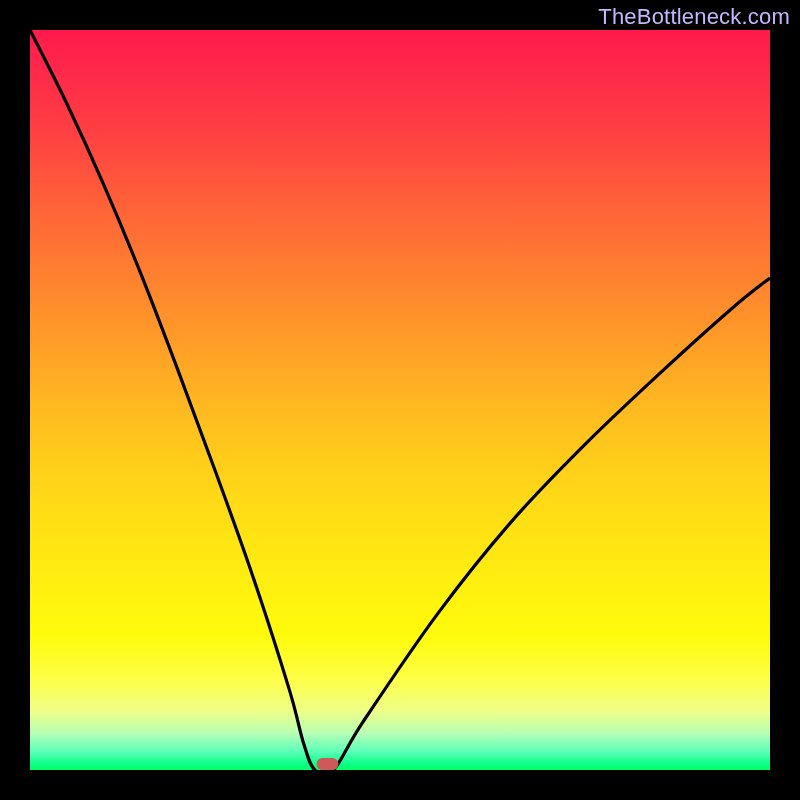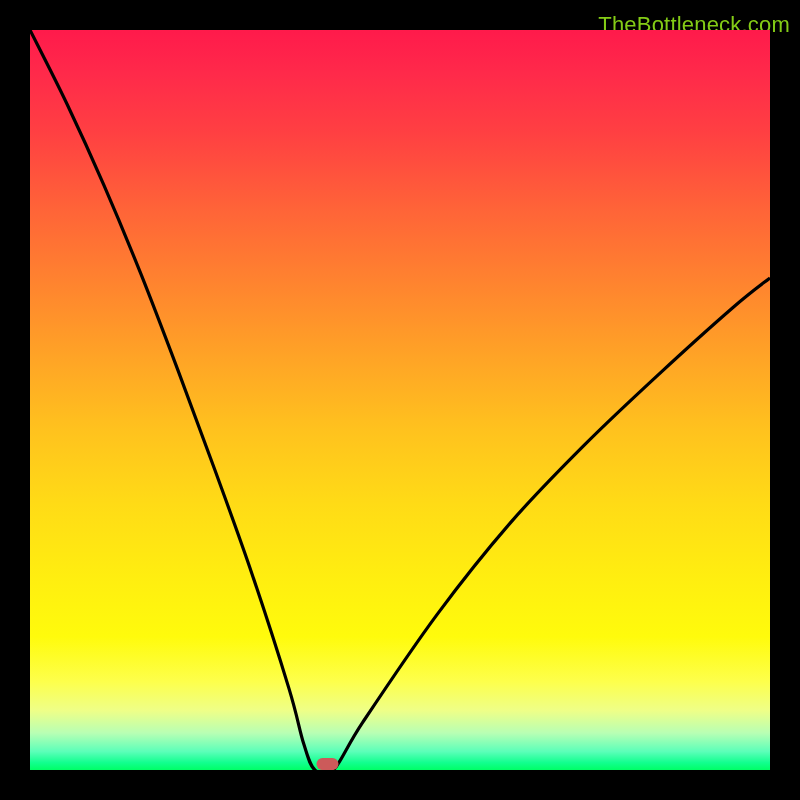--- a/index.html
+++ b/index.html
@@ -60,23 +60,23 @@
     fill: none;
     stroke: #000;
     stroke-width: 3.2;
   }
   .marker {
     fill: #cc5a5a;
     stroke: none;
   }
   .watermark {
     position: absolute;
-    top: 12px;
+    top: 4px;
     right: 10px;
-    color: #84cc16;
+    color: #c4b5fd;
     font-size: 22px;
     font-weight: 500;
     letter-spacing: 0.2px;
     margin-left: 48px;
   }
 </style>
 </head>
 <body>
 
 <div class="frame">

